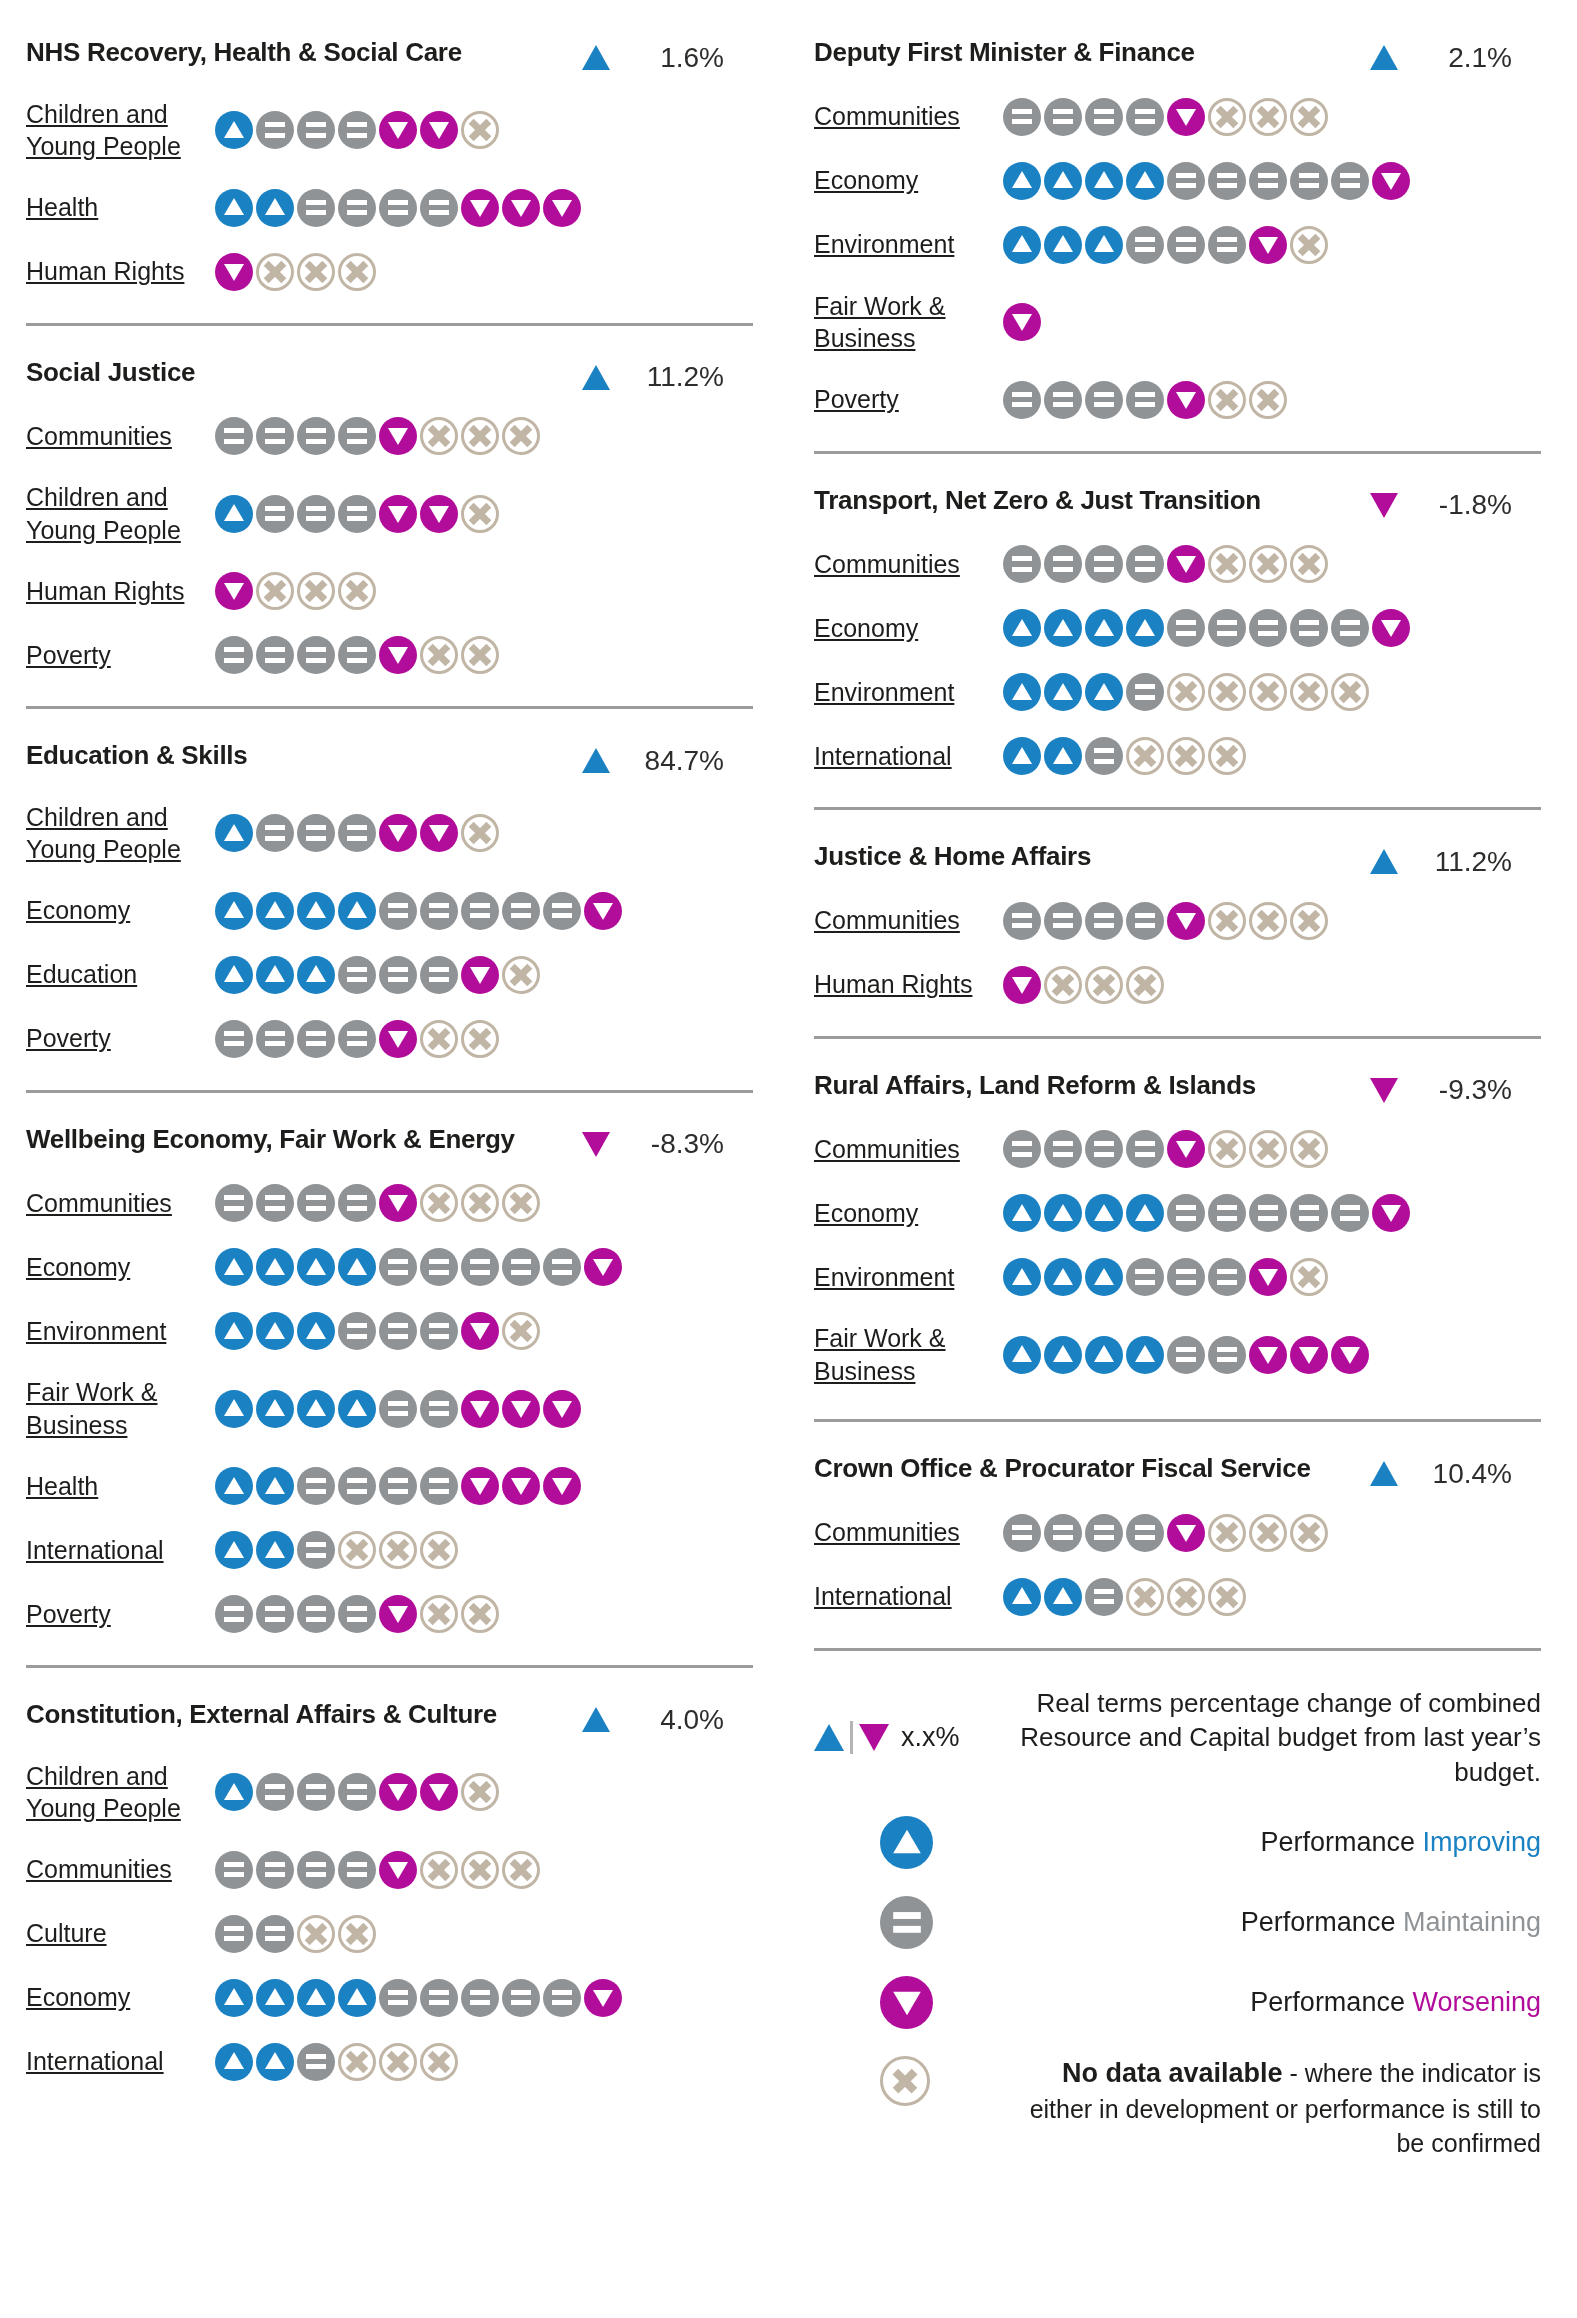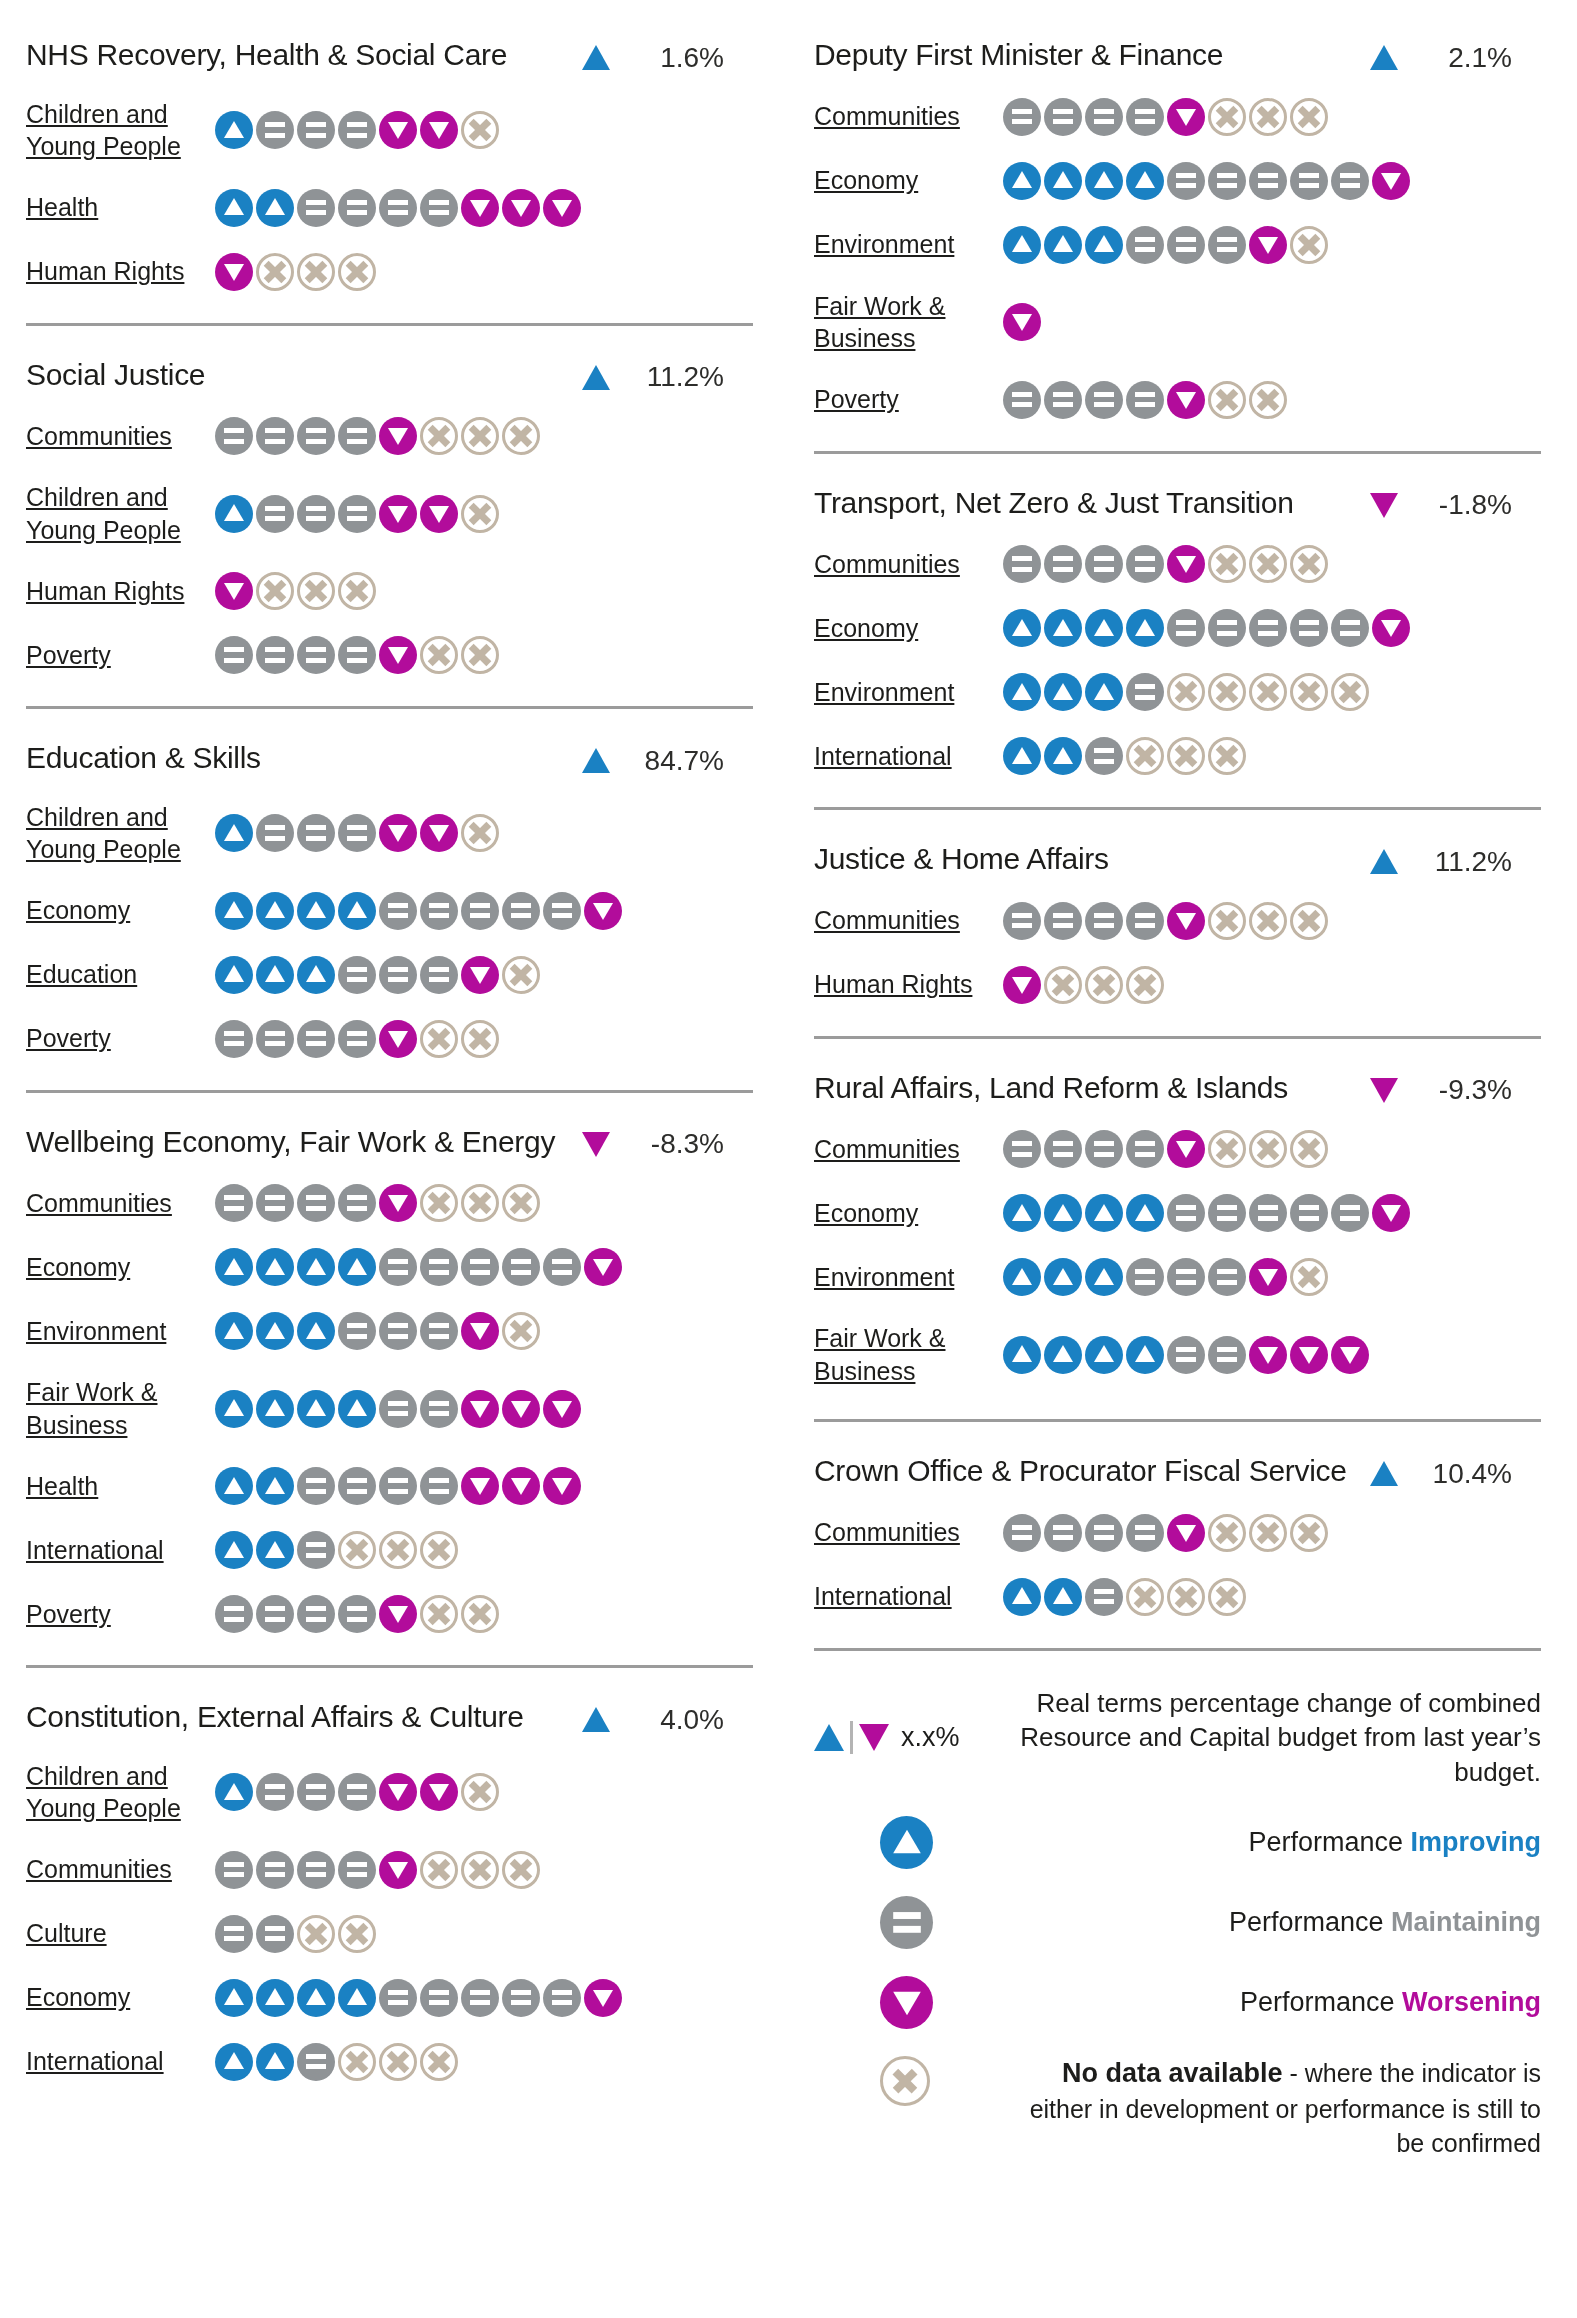--- a/index.html
+++ b/index.html
@@ -16,21 +16,21 @@
     width:1577px;height:2319px;overflow:hidden;
     font-family:"Liberation Sans", sans-serif;
     color:var(--ink);
   }
   .page{display:flex;gap:61px;padding:38px 35px 0 26px;}
   .col{width:727px;flex:0 0 auto;}
 
   
   .p-head{display:flex;align-items:flex-start;margin-bottom:24px;}
   .p-title{
-    flex:1;font-size:30px;line-height:1.15;font-weight:400;
+    flex:1;font-size:26px;line-height:1.15;font-weight:700;
     letter-spacing:-0.3px;color:var(--ink);max-width:556px;
   }
   .p-change{display:flex;align-items:center;margin-top:3.5px;}
   .head-tri-up{
     width:0;height:0;border-left:14px solid transparent;border-right:14px solid transparent;
     border-bottom:25px solid var(--blue);display:inline-block;
   }
   .head-tri-dn{
     width:0;height:0;border-left:14px solid transparent;border-right:14px solid transparent;
     border-top:25px solid var(--magenta);display:inline-block;
@@ -87,21 +87,21 @@
   .legend-ic{flex:0 0 195px;display:flex;justify-content:flex-start;padding-left:66px;}
   .icon.lg{width:53px;height:53px;}
   .icon.lg .tri-up{transform:scale(1.38);}
   .icon.lg .tri-dn{transform:scale(1.38);}
   .icon.lg .eq{transform:scale(1.38);}
   .icon.lg.no_data{width:50px;height:50px;border-width:3.5px;}
   .icon.lg .cross::before,.icon.lg .cross::after{width:27px;height:7.7px;}
   .legend-row.center{align-items:center;}
   .legend-row.top{align-items:flex-start;}
   .legend-line{font-size:27px;}
-  .hl{font-weight:700;}
+  .hl{font-weight:400;}
   .hl-improving{color:var(--blue);}
   .hl-maintaining{color:var(--gray);}
   .hl-worsening{color:var(--magenta);}
   .nd-bold{font-weight:700;font-size:27px;}
   .nd-rest{font-weight:400;font-size:25px;}
 </style>
 </head>
 <body>
 
 <div class="page">

